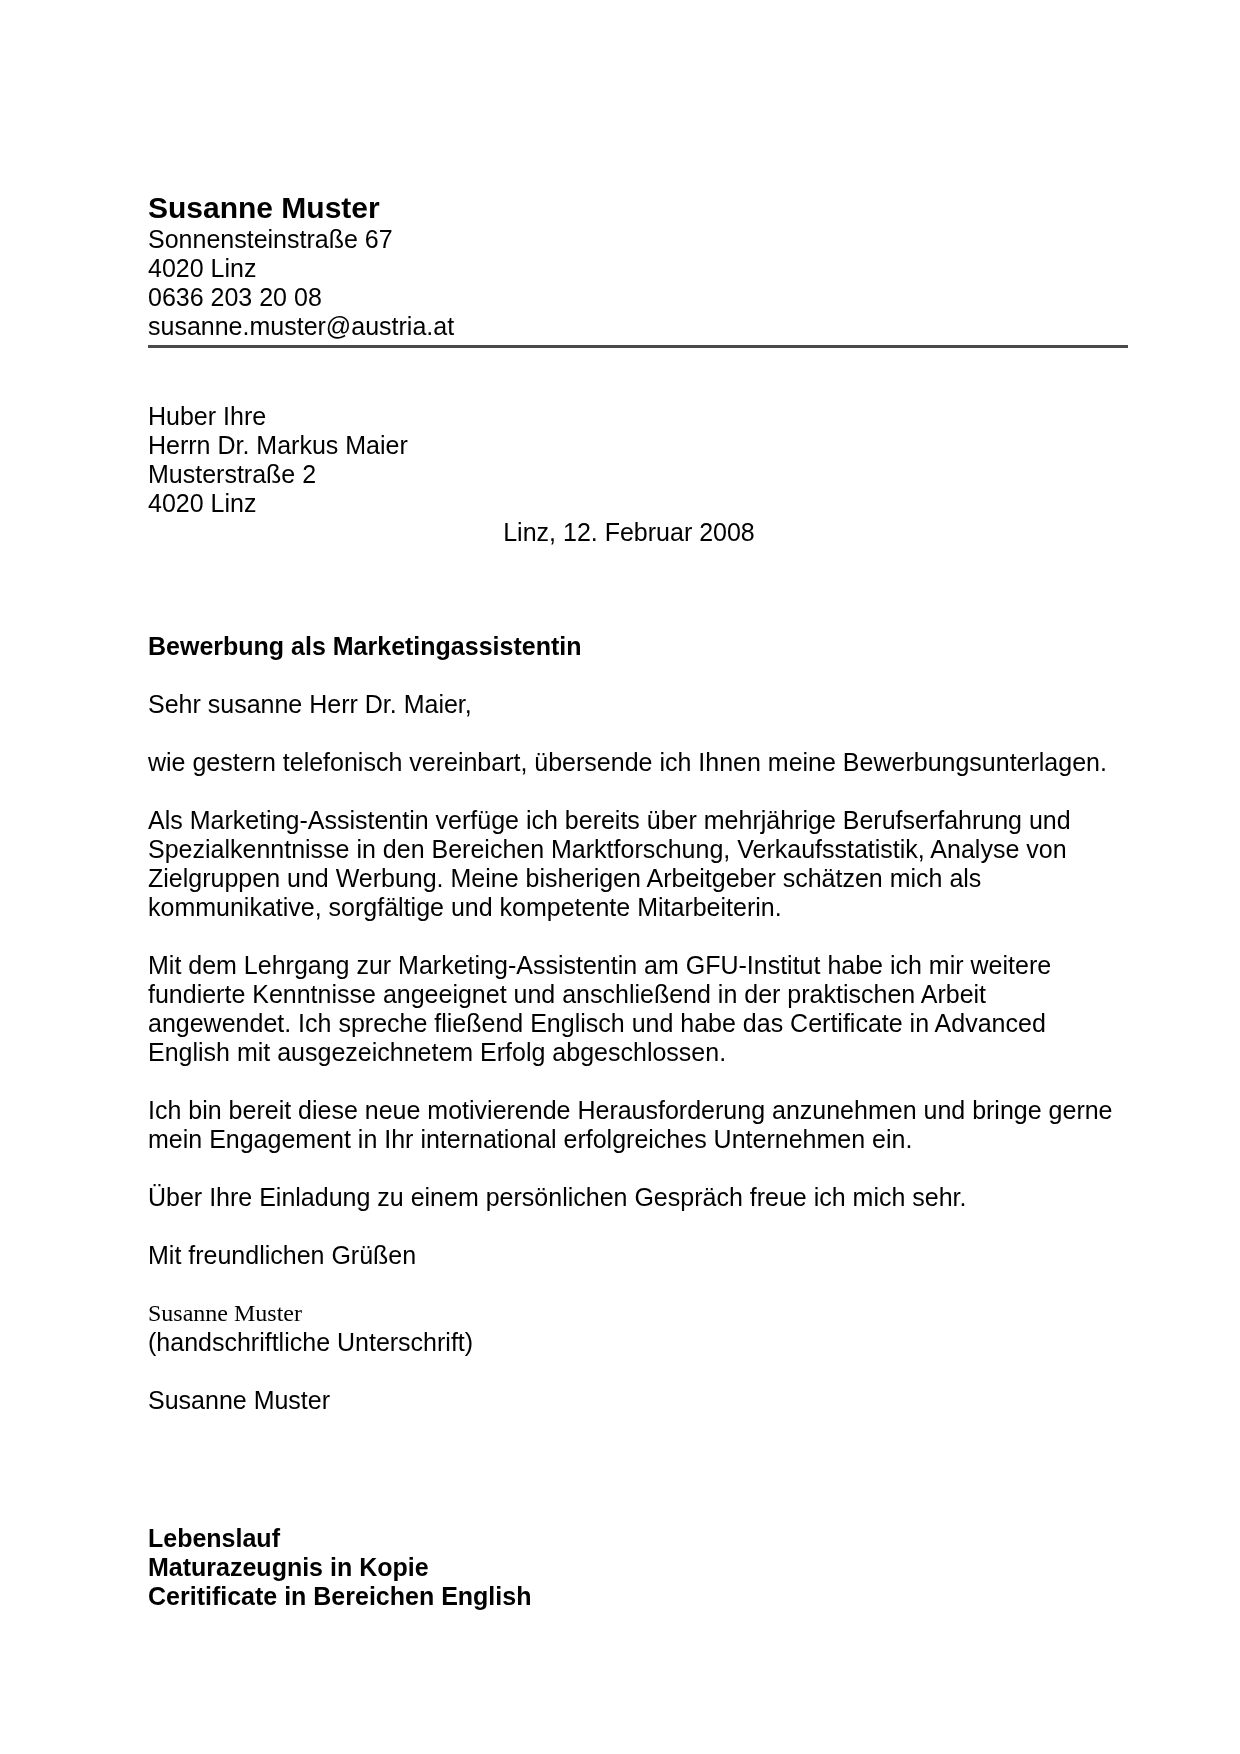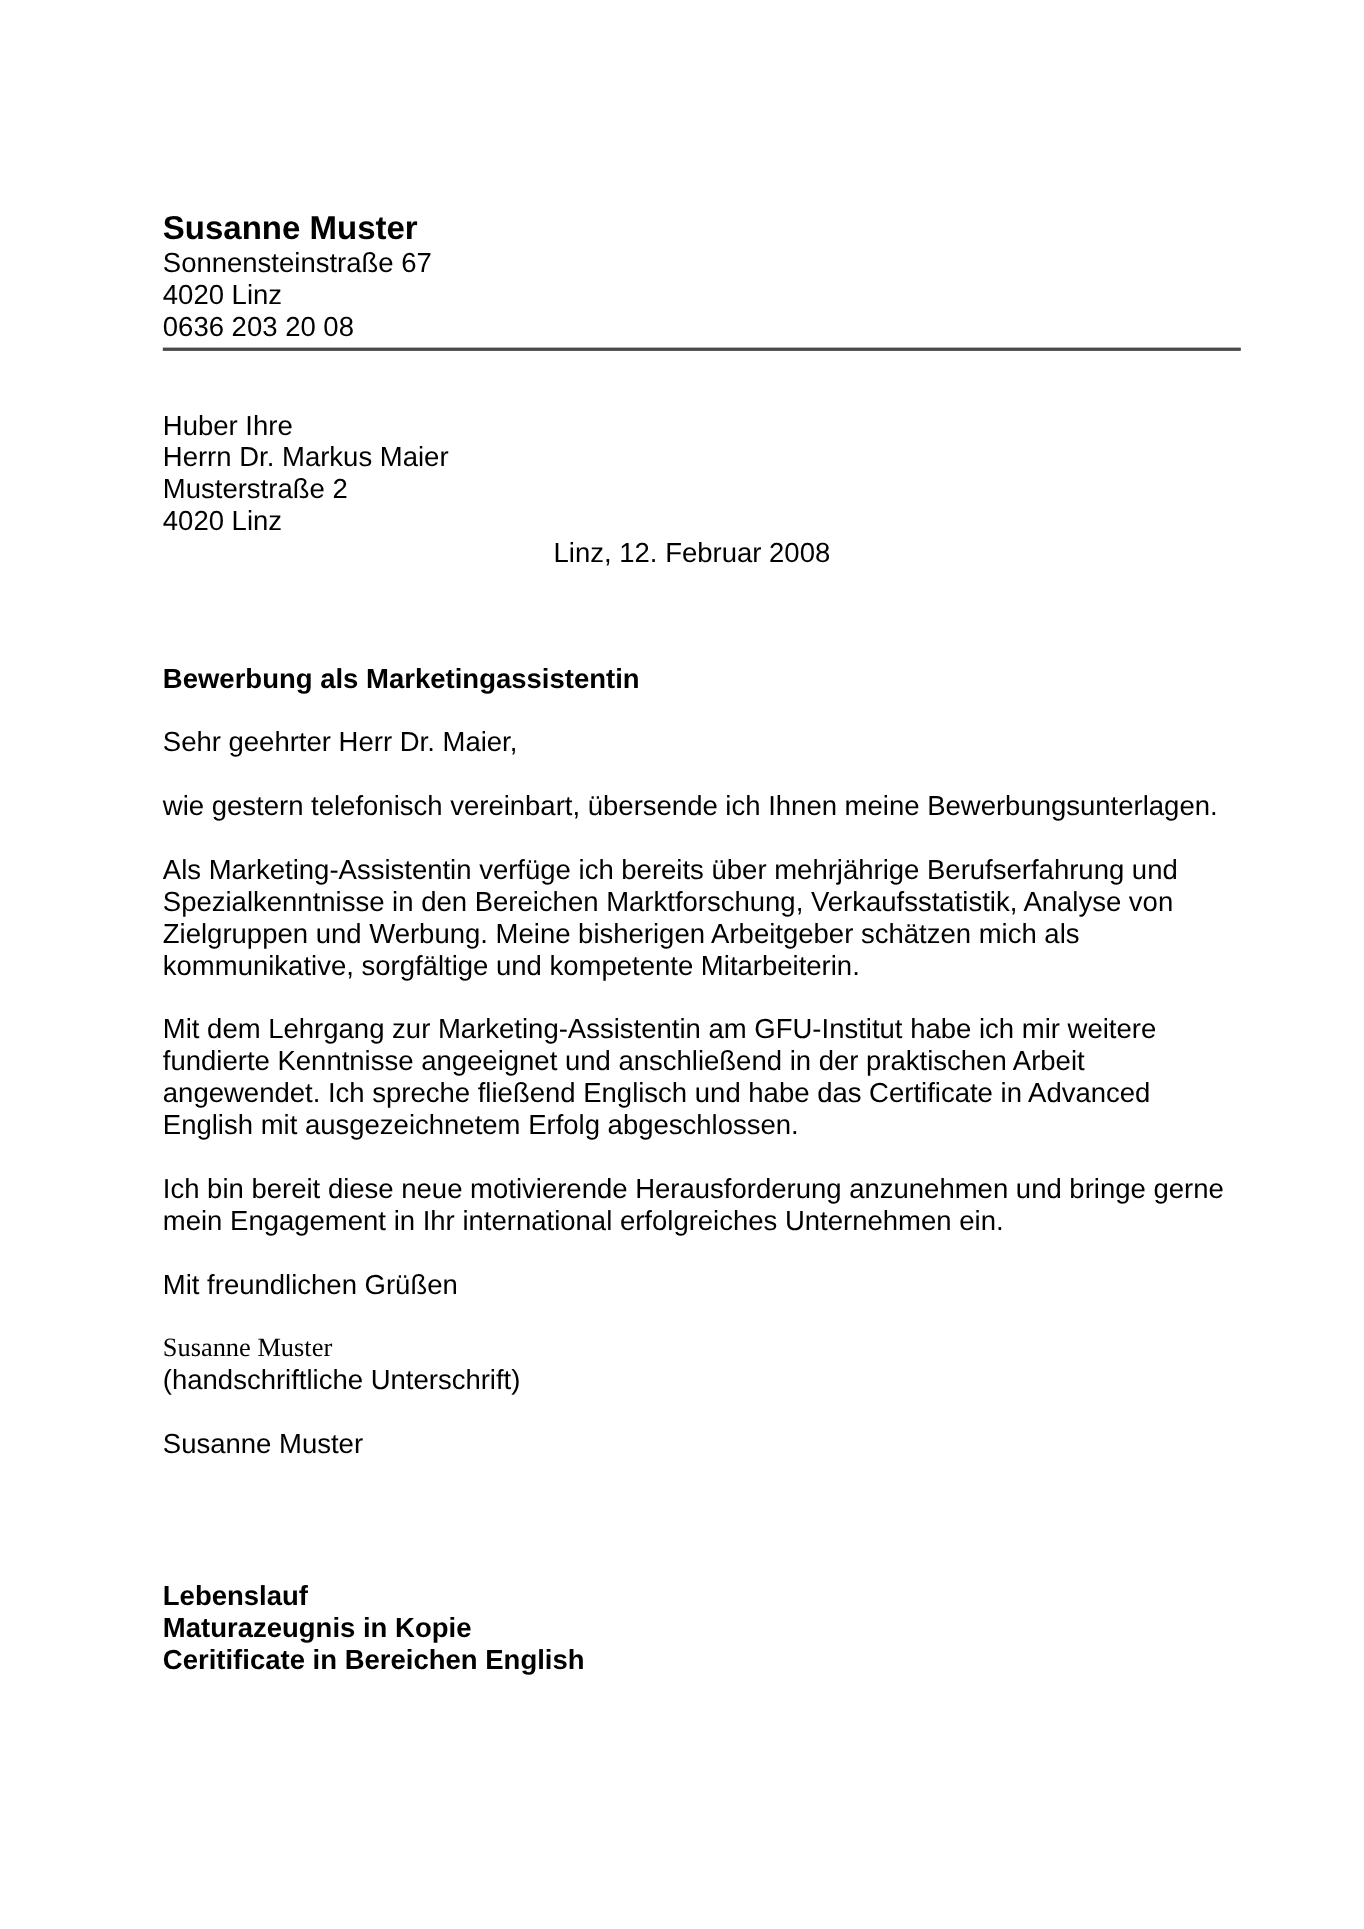--- a/index.html
+++ b/index.html
@@ -71,49 +71,51 @@
 </head>
 <body>
 
 <div class="page">
 
   <div class="sender">
     <div class="sender-name">Susanne Muster</div>
     <div class="sender-line">Sonnensteinstraße 67</div>
     <div class="sender-line">4020 Linz</div>
     <div class="sender-line">0636 203 20 08</div>
+    <div class="sender-line">susanne.muster@austria.at</div>
   </div>
 
   <div class="rule"></div>
 
   <div class="recipient">
     <div class="sender-line">Huber Ihre</div>
     <div class="sender-line">Herrn Dr. Markus Maier</div>
     <div class="sender-line">Musterstraße 2</div>
     <div class="sender-line">4020 Linz</div>
   </div>
 
   <div class="date-row">Linz, 12. Februar 2008</div>
 
   <div class="letter-body">
     <div class="subject">Bewerbung als Marketingassistentin</div>
 
-    <div class="para">Sehr geehrter Herr Dr. Maier,</div>
+    <div class="para">Sehr susanne Herr Dr. Maier,</div>
 
     <div class="para">wie gestern telefonisch vereinbart, übersende ich Ihnen meine Bewerbungsunterlagen.</div>
     <div class="para">Als Marketing-Assistentin verfüge ich bereits über mehrjährige Berufserfahrung und
 Spezialkenntnisse in den Bereichen Marktforschung, Verkaufsstatistik, Analyse von
 Zielgruppen und Werbung. Meine bisherigen Arbeitgeber schätzen mich als
 kommunikative, sorgfältige und kompetente Mitarbeiterin.</div>
     <div class="para">Mit dem Lehrgang zur Marketing-Assistentin am GFU-Institut habe ich mir weitere
 fundierte Kenntnisse angeeignet und anschließend in der praktischen Arbeit
 angewendet. Ich spreche fließend Englisch und habe das Certificate in Advanced
 English mit ausgezeichnetem Erfolg abgeschlossen.</div>
     <div class="para">Ich bin bereit diese neue motivierende Herausforderung anzunehmen und bringe gerne
 mein Engagement in Ihr international erfolgreiches Unternehmen ein.</div>
+    <div class="para">Über Ihre Einladung zu einem persönlichen Gespräch freue ich mich sehr.</div>
 
     <div class="para">Mit freundlichen Grüßen</div>
 
     <div class="sig-script">Susanne Muster</div>
     <div class="para">(handschriftliche Unterschrift)</div>
 
     <div class="para">Susanne Muster</div>
 
     <div class="enclosures">
       <div class="enclosure-line">Lebenslauf</div>

